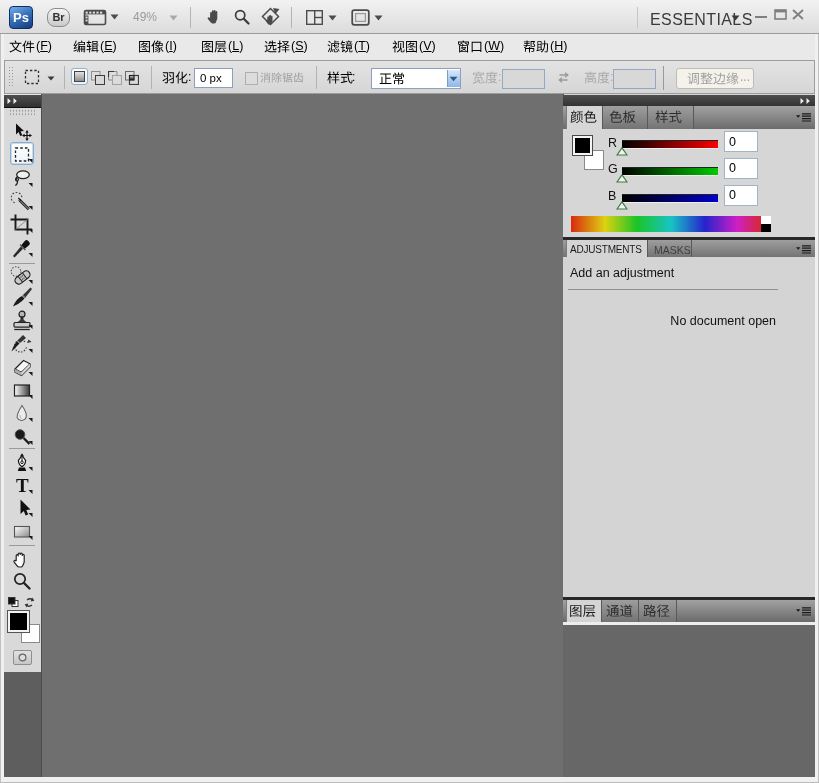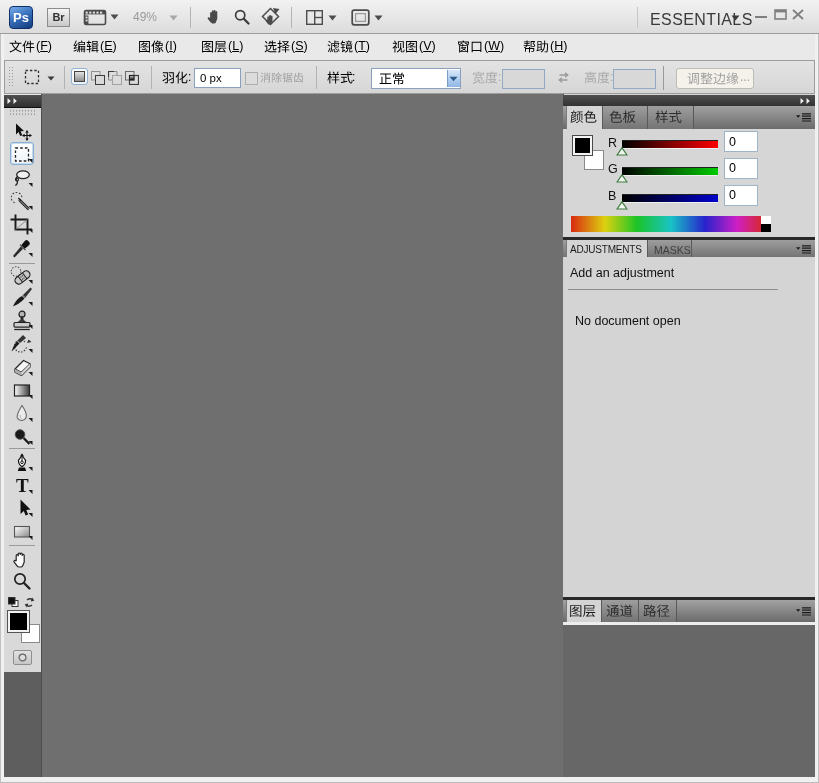--- a/index.html
+++ b/index.html
@@ -3,21 +3,21 @@
 html,body{margin:0;padding:0;}
 body{width:819px;height:783px;position:relative;font-family:"Liberation Sans",sans-serif;background:#e9e9e9;overflow:hidden;}
 .ab{position:absolute;}
 svg{display:block;}
 </style></head><body>
 
 <div class="ab" style="left:0;top:0;width:819px;height:34px;background:linear-gradient(#f2f2f2,#dcdcdc);border-bottom:1px solid #9c9c9c;box-sizing:border-box;"></div>
 <div class="ab" style="left:9px;top:6px;width:24px;height:23px;border-radius:4px;
 background:linear-gradient(155deg,#7aadea 0%,#3a72be 45%,#123a7c 100%);border:1px solid #0e2f66;box-sizing:border-box;
 color:#fff;font-weight:bold;font-size:13px;text-align:center;line-height:21px;">Ps</div>
-<div class="ab" style="left:47px;top:8px;width:23px;height:19px;border-radius:0;
+<div class="ab" style="left:47px;top:8px;width:23px;height:19px;border-radius:8px;
 background:linear-gradient(#f4f4f4,#c9c9c9);border:1px solid #8d8d8d;box-sizing:border-box;
 color:#333;font-weight:bold;font-size:11px;text-align:center;line-height:17px;">Br</div>
 <svg class="ab" style="left:83px;top:9px" width="25" height="17" viewBox="0 0 25 17">
 <rect x="1.5" y="1.5" width="21" height="14" rx="1.5" fill="none" stroke="#4c4c4c" stroke-width="1.6"></rect>
 <rect x="2" y="2" width="20" height="3.4" fill="#4c4c4c"></rect>
 <rect x="2.6" y="2.6" width="2.2" height="2" fill="#ddd"></rect>
     <rect x="6.2" y="2.6" width="2.2" height="2" fill="#ddd"></rect>
 <rect x="9.8" y="2.6" width="2.2" height="2" fill="#ddd"></rect>
     <rect x="13.4" y="2.6" width="2.2" height="2" fill="#ddd"></rect>
 <rect x="17" y="2.6" width="2.2" height="2" fill="#ddd"></rect>
@@ -161,21 +161,21 @@
 <rect x="0.5" y="0.5" width="8.5" height="8.5" fill="none" stroke="#6a6a6a" stroke-width="1"></rect>
 <rect x="4.5" y="4.5" width="9" height="9" fill="none" stroke="#3c3c3c" stroke-width="1.2"></rect>
 <rect x="4.5" y="4.5" width="4.5" height="4.5" fill="url(#isq)" stroke="#222" stroke-width="1"></rect>
   </svg>
 <div class="ab" style="left:151px;top:66px;width:1px;height:23px;background:#b2b2b2;"></div>
 <svg style="position:absolute;left:162px;top:71px" width="26" height="13.5" viewBox="0 -20 500 260" fill="#000">
     <path d="M16 3L107 3L107 21L16 21ZM95 3L113 3L113 193Q113 202 111 207Q108 212 102 215Q96 217 85 218Q73 218 58 218Q57 215 56 212Q55 208 54 205Q52 201 51 199Q59 199 67 199Q75 199 80 199Q86 199 89 199Q92 199 94 198Q95 196 95 193ZM9 159Q20 153 35 145Q50 138 66 129Q83 120 100 111L104 126Q89 135 74 144Q58 153 43 161Q29 169 17 175ZM128 3L218 3L218 21L128 21ZM208 3L227 3L227 193Q227 202 225 207Q222 213 215 215Q209 217 197 218Q185 218 168 218Q167 216 166 212Q165 209 164 205Q162 201 161 199Q170 199 178 199Q186 199 193 199Q199 199 202 199Q206 199 207 198Q208 196 208 193ZM131 53L145 44Q152 51 160 59Q167 67 174 74Q180 82 184 88L169 99Q165 93 158 85Q152 77 145 68Q137 60 131 53ZM20 54L35 45Q41 53 49 61Q56 69 62 76Q68 84 72 90L57 101Q53 94 47 86Q40 78 33 70Q26 61 20 54ZM122 154Q133 148 148 140Q164 132 181 123Q198 114 214 104L219 120Q204 129 189 138Q173 147 158 155Q144 164 132 171Z"></path>
     <path transform="translate(250 0)" d="M129 -6L149 -6L149 180Q149 191 152 194Q154 197 164 197Q166 197 171 197Q177 197 184 197Q191 197 196 197Q202 197 205 197Q212 197 215 192Q218 188 220 176Q221 164 222 143Q224 145 228 147Q231 149 234 150Q238 151 240 152Q239 176 236 189Q233 203 226 209Q219 215 206 215Q204 215 200 215Q195 215 190 215Q184 215 178 215Q172 215 168 215Q163 215 162 215Q149 215 142 212Q135 209 132 201Q129 194 129 180ZM217 26L235 38Q217 63 194 85Q171 108 145 126Q119 144 94 157Q93 154 90 152Q88 149 86 147Q83 144 80 142Q105 130 130 113Q156 95 178 73Q201 51 217 26ZM78 -10L97 -4Q88 17 76 38Q64 58 51 76Q37 94 23 108Q22 106 20 102Q17 99 15 95Q13 92 11 90Q24 77 37 62Q49 46 60 27Q71 9 78 -10ZM52 52L71 33L71 33L71 220L52 220Z"></path>
   </svg>
 <div class="ab" style="left:188px;top:70px;font-size:12px;color:#000;">:</div>
-<div class="ab" style="left:194px;top:68px;width:47px;height:20px;box-sizing:border-box;background:#fff;border:1px solid #8aa0bc;font-size:11.5px;color:#000;padding:3px 0 0 5px;">0 px</div>
+<div class="ab" style="left:194px;top:68px;width:39px;height:20px;box-sizing:border-box;background:#fff;border:1px solid #8aa0bc;font-size:11.5px;color:#000;padding:3px 0 0 5px;">0 px</div>
 <div class="ab" style="left:245px;top:72px;width:13px;height:13px;box-sizing:border-box;background:#dcdcdc;border:1px solid #aeaeae;"></div>
 <svg style="position:absolute;left:260px;top:72px" width="44" height="11.4" viewBox="0 -20 1000 260" fill="#9e9e9e">
     <path d="M107 106L214 106L214 122L107 122ZM106 149L214 149L214 165L106 165ZM216 -3L234 4Q227 17 220 29Q212 42 205 51L189 45Q194 38 199 30Q204 22 208 13Q213 4 216 -3ZM88 5L104 -2Q109 5 114 14Q120 22 124 30Q128 38 130 44L113 53Q111 46 107 38Q103 30 98 21Q93 13 88 5ZM95 61L215 61L215 79L113 79L113 220L95 220ZM206 61L224 61L224 196Q224 204 222 209Q220 213 214 216Q209 218 199 218Q189 219 175 219Q174 215 173 210Q171 204 169 201Q180 201 189 201Q198 201 200 201Q206 201 206 196ZM151 -10L170 -10L170 72L151 72ZM21 6L32 -7Q40 -4 48 1Q57 6 64 12Q71 17 76 22L64 36Q60 31 53 26Q46 20 37 15Q29 10 21 6ZM10 72L20 59Q28 63 37 68Q45 73 53 78Q60 83 65 88L54 102Q49 98 42 92Q34 87 26 82Q17 76 10 72ZM17 205Q24 196 31 182Q38 169 46 154Q53 138 60 124L74 135Q68 149 61 163Q54 178 47 192Q40 206 34 217Z"></path>
     <path transform="translate(250 0)" d="M19 0L78 0L78 17L36 17L36 219L19 219ZM73 0L76 0L78 -1L91 7Q85 22 78 39Q71 57 64 72Q79 87 83 101Q88 114 88 126Q88 136 86 144Q83 151 78 155Q75 157 72 158Q68 160 64 160Q60 160 56 161Q51 161 46 160Q46 157 45 152Q44 147 42 144Q46 144 50 144Q54 144 57 144Q63 144 66 142Q69 140 70 135Q71 130 71 124Q71 114 66 101Q62 89 47 74Q51 65 54 56Q58 47 61 37Q65 28 67 20Q70 11 73 5ZM116 67L215 67L215 83L116 83ZM93 114L238 114L238 131L93 131ZM118 145L135 150Q128 165 118 179Q108 194 98 205Q97 203 94 201Q92 200 89 198Q86 196 84 195Q94 185 103 172Q112 158 118 145ZM191 150L205 143Q212 150 219 160Q226 169 232 178Q238 187 242 194L227 203Q223 195 217 186Q212 177 205 167Q198 158 191 150ZM158 71L177 71L177 198Q177 206 175 210Q173 214 167 217Q162 219 153 219Q144 220 130 220Q130 216 128 211Q126 206 124 202Q134 203 143 203Q151 203 154 203Q157 203 158 202Q158 201 158 198ZM165 -12L181 -5Q172 11 159 26Q146 42 130 55Q115 68 99 77Q96 74 93 70Q90 66 86 63Q102 55 117 43Q132 32 144 17Q157 3 165 -12ZM174 2Q190 23 208 36Q226 50 244 60Q240 63 237 67Q233 71 231 75Q219 67 207 58Q195 48 183 36Q171 24 159 8Z"></path>
     <path transform="translate(500 0)" d="M111 0L128 0L128 77Q128 93 127 111Q126 129 124 148Q121 167 115 185Q110 203 101 218Q99 217 96 215Q94 213 91 211Q88 210 86 209Q94 194 99 178Q104 161 107 143Q109 126 110 109Q111 92 111 77ZM121 0L232 0L232 64L121 64L121 48L214 48L214 16L121 16ZM129 140L230 140L230 219L212 219L212 156L146 156L146 220L129 220ZM121 92L238 92L238 109L121 109ZM138 195L222 195L222 211L138 211ZM170 63L188 63L188 147L170 147ZM46 -9L63 -4Q58 9 51 22Q44 36 35 48Q27 59 18 68Q17 66 16 63Q14 60 12 56Q10 53 9 51Q20 40 30 24Q40 8 46 -9ZM41 19L94 19L94 36L37 36ZM45 218L42 201L48 193L93 166Q94 169 95 174Q96 179 98 182Q82 192 72 198Q62 205 57 209Q52 212 49 214Q46 217 45 218ZM27 63L90 63L90 80L27 80ZM15 114L96 114L96 131L15 131ZM45 218Q44 216 42 214Q41 212 39 209Q37 207 35 205Q39 203 44 197Q49 190 49 181L49 70L66 70L66 195Q66 195 63 197Q61 198 58 201Q55 204 52 207Q49 210 47 213Q45 216 45 218Z"></path>
     <path transform="translate(750 0)" d="M121 88L139 91Q131 124 113 147Q96 170 71 184Q69 182 67 180Q64 178 61 176Q58 174 56 173Q82 160 98 139Q114 118 121 88ZM115 128L127 117Q138 125 151 134Q164 144 175 154Q187 163 194 170L182 183Q174 175 163 166Q152 156 139 146Q126 136 115 128ZM203 90L222 90L222 219L203 219ZM127 17L216 17L216 33L127 33ZM117 -10L137 -10L137 72L117 72ZM53 3L71 3L71 68L53 68ZM15 64L238 64L238 81L15 81ZM30 91L50 91L50 191L212 191L212 208L30 208Z"></path>
   </svg>
 <div class="ab" style="left:316px;top:66px;width:1px;height:23px;background:#b2b2b2;"></div>
 <svg style="position:absolute;left:327px;top:71px" width="26" height="13.5" viewBox="0 -20 500 260" fill="#000">
     <path d="M100 38L232 38L232 55L100 55ZM107 90L224 90L224 107L107 107ZM90 142L237 142L237 160L90 160ZM156 44L175 44L175 220L156 220ZM110 -3L127 -9Q133 0 140 11Q146 22 149 30L131 38Q129 30 123 18Q117 7 110 -3ZM205 -11L224 -4Q218 9 210 24Q202 38 195 48L179 42Q184 35 189 26Q194 17 198 7Q203 -3 205 -11ZM14 38L90 38L90 56L14 56ZM46 -10L64 -10L64 220L46 220ZM47 50L58 53Q55 69 51 85Q47 101 42 117Q36 132 30 146Q24 159 18 169Q17 166 15 163Q13 160 11 156Q10 153 8 151Q14 142 20 131Q26 119 31 105Q36 91 40 77Q44 63 47 50ZM63 65Q65 67 69 74Q73 80 78 88Q83 95 87 102Q92 108 93 111L82 125Q80 120 76 113Q72 106 68 98Q64 90 60 83Q56 76 53 72Z"></path>
@@ -431,21 +431,21 @@
 <div class="ab" style="left:570px;top:244px;font-size:10px;color:#1a1a1a;letter-spacing:-0.2px;">ADJUSTMENTS</div>
 <div class="ab" style="left:648px;top:240px;width:44px;height:17px;background:linear-gradient(#9e9e9e,#747474);border-right:1px solid #595959;box-sizing:border-box;"></div>
 <div class="ab" style="left:654px;top:244px;font-size:10.5px;color:#3f3f3f;">MASKS</div>
 <svg class="ab" style="left:796px;top:245px" width="15" height="9" viewBox="0 0 15 9">
 <path d="M0 2.2 L4.4 2.2 L2.2 4.8 Z" fill="#1a1a1a"></path>
 <path d="M6 0.8 H15 M6 3.2 H15 M6 5.6 H15 M6 8 H15" stroke="#1a1a1a" stroke-width="1.2"></path>
   </svg>
 <div class="ab" style="left:563px;top:257px;width:252px;height:340px;background:#d4d4d4;"></div>
 <div class="ab" style="left:570px;top:266px;font-size:12.5px;color:#111;">Add an adjustment</div>
 <div class="ab" style="left:568px;top:289px;width:210px;height:1px;background:#8e8e8e;"></div>
-<div class="ab" style="left:563px;top:314px;width:213px;text-align:left;font-size:12.5px;color:#111;margin-left:12px;">No document open</div>
+<div class="ab" style="left:563px;top:314px;width:213px;text-align:right;font-size:12.5px;color:#111;">No document open</div>
 <div class="ab" style="left:563px;top:597px;width:252px;height:3px;background:#282828;"></div>
 <div class="ab" style="left:563px;top:600px;width:252px;height:22px;background:linear-gradient(#a2a2a2,#6b6b6b);box-sizing:border-box;"></div>
 <div class="ab" style="left:566px;top:600px;width:36px;height:22px;background:#d4d4d4;border-left:1px solid #7b7b7b;border-right:1px solid #595959;box-sizing:border-box;"></div>
 <svg style="position:absolute;left:569px;top:604px" width="27.0" height="14.0" viewBox="0 -20 500 260" fill="#1c1c1c">
     <path d="M21 1L229 1L229 220L210 220L210 18L39 18L39 220L21 220ZM32 193L221 193L221 209L32 209ZM94 130L102 119Q112 121 123 124Q134 127 144 131Q154 134 161 138L153 150Q146 147 136 143Q126 139 115 136Q104 132 94 130ZM104 23L119 28Q112 40 103 51Q93 61 82 71Q72 80 61 87Q60 85 58 83Q55 81 53 79Q50 77 48 76Q64 66 79 52Q94 38 104 23ZM170 43L174 43L177 42L187 49Q178 64 163 77Q147 90 129 100Q111 110 91 117Q72 124 52 129Q52 127 50 124Q49 121 47 118Q45 115 44 113Q62 110 81 104Q100 97 117 89Q135 80 148 69Q162 58 170 46ZM93 57Q104 70 122 81Q139 92 161 100Q183 108 206 112Q203 114 200 118Q197 122 195 126Q172 121 150 112Q128 103 110 91Q91 78 79 63ZM98 43L176 43L176 58L88 58ZM69 162L78 149Q90 151 104 153Q118 155 132 158Q145 161 158 165Q170 168 179 171L170 185Q158 180 141 176Q124 172 105 168Q86 164 69 162Z"></path>
     <path transform="translate(250 0)" d="M33 2L52 2L52 75Q52 91 51 110Q50 128 47 148Q45 167 39 186Q34 204 24 219Q23 218 20 216Q16 214 13 213Q10 211 8 210Q17 195 22 178Q27 161 29 143Q32 125 32 107Q33 90 33 75ZM46 2L221 2L221 65L46 65L46 48L203 48L203 18L46 18ZM76 86L218 86L218 103L76 103ZM60 129L236 129L236 146L60 146ZM171 160L188 153Q195 162 202 174Q210 185 217 195Q224 206 228 214L210 222Q206 214 200 204Q193 193 186 181Q179 169 171 160ZM72 216Q71 214 70 211Q69 208 68 204Q66 201 65 199Q68 198 72 195Q76 192 80 187Q82 185 86 179Q90 174 95 167Q101 160 106 151Q111 143 115 135L137 140Q129 152 120 165Q112 177 102 187Q93 198 84 206L84 207Q84 207 83 208Q81 208 78 210Q76 211 74 213Q72 215 72 216ZM72 216L71 202L83 196L204 189Q204 193 206 197Q207 201 208 204Q173 207 150 208Q127 210 112 211Q98 212 90 213Q82 214 78 214Q74 215 72 216Z"></path>
   </svg>
 <div class="ab" style="left:602px;top:600px;width:37px;height:22px;background:linear-gradient(#9e9e9e,#747474);border-right:1px solid #595959;box-sizing:border-box;"></div>
 <svg style="position:absolute;left:606px;top:604px" width="27.0" height="14.0" viewBox="0 -20 500 260" fill="#2e2e2e">
     <path d="M64 84L64 178L46 178L46 101L11 101L11 84ZM16 11L29 0Q37 6 45 13Q53 21 60 28Q68 35 73 41L59 54Q54 48 47 40Q40 33 32 25Q24 17 16 11ZM113 31L125 21Q137 25 150 31Q163 36 176 42Q188 48 196 53L184 65Q176 60 164 54Q152 48 138 42Q125 36 113 31ZM91 53L220 53L220 67L109 67L109 182L91 182ZM211 53L229 53L229 164Q229 171 227 174Q226 178 221 180Q216 182 208 182Q199 183 187 183Q186 179 185 175Q183 171 182 167Q190 168 198 168Q205 168 207 168Q210 168 210 167Q211 166 211 163ZM91 -1L216 -1L216 14L91 14ZM101 89L218 89L218 103L101 103ZM101 126L218 126L218 141L101 141ZM151 59L168 59L168 181L151 181ZM209 -1L214 -1L218 -2L229 7Q217 19 199 31Q182 42 165 49Q163 47 160 44Q157 40 155 38Q165 34 176 28Q186 22 195 15Q204 9 209 3ZM55 171Q61 171 67 175Q73 179 83 186Q96 194 112 196Q128 198 149 198Q160 198 172 198Q185 197 197 197Q209 196 221 195Q233 195 242 193Q241 196 240 199Q239 203 238 206Q237 209 237 212Q230 212 220 213Q209 213 196 213Q184 214 171 214Q159 214 149 214Q126 214 109 211Q93 209 79 201Q72 196 66 191Q59 186 55 186Q51 186 45 190Q40 195 34 202Q28 209 22 217L10 202Q22 189 34 180Q46 171 55 171Z"></path>

